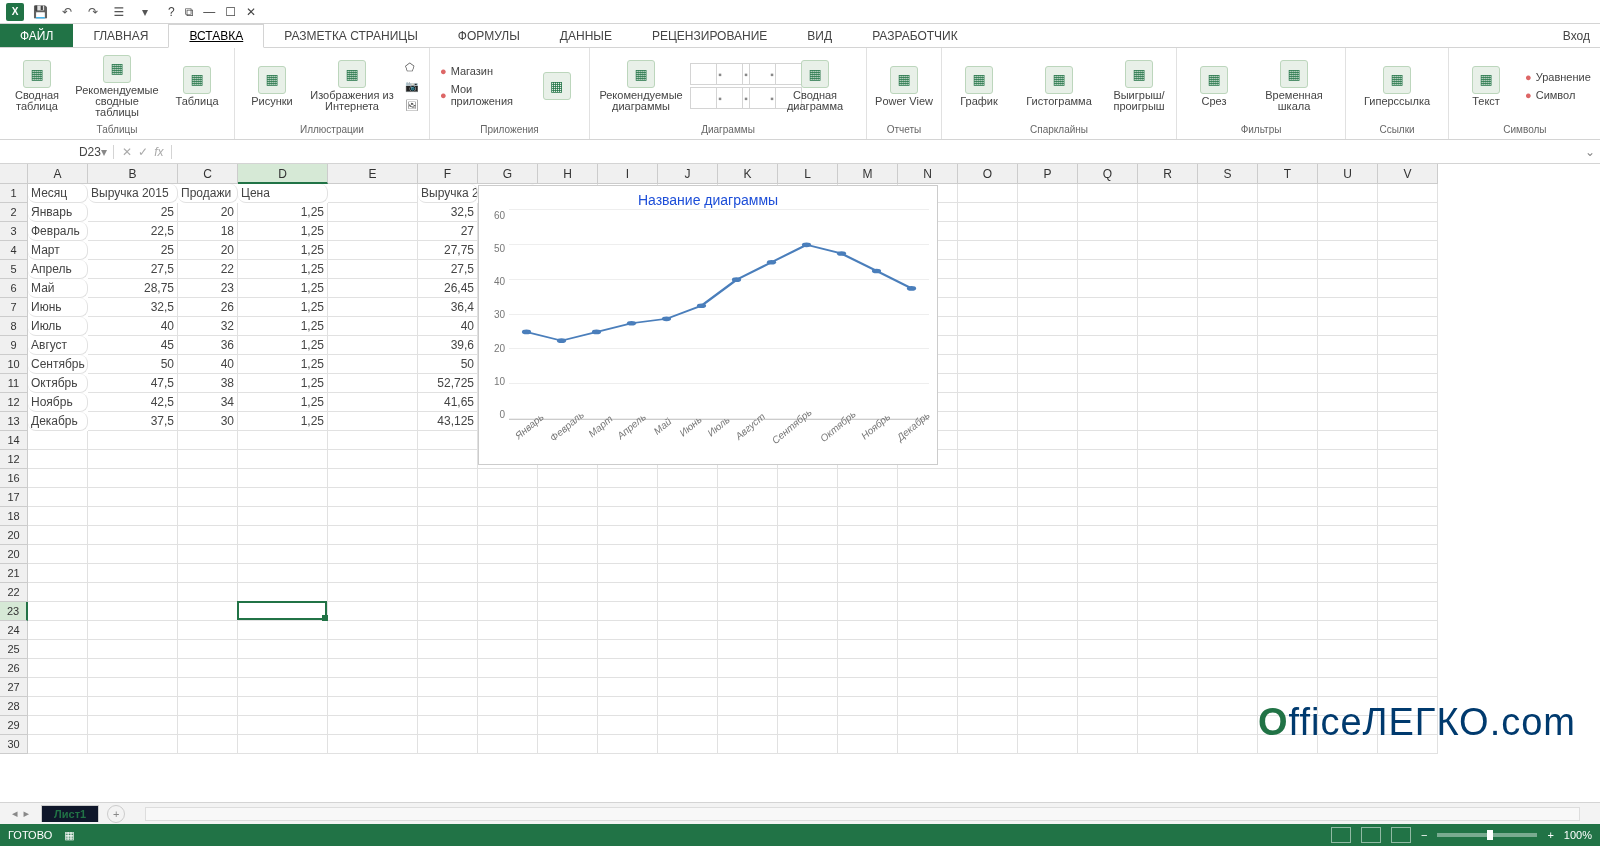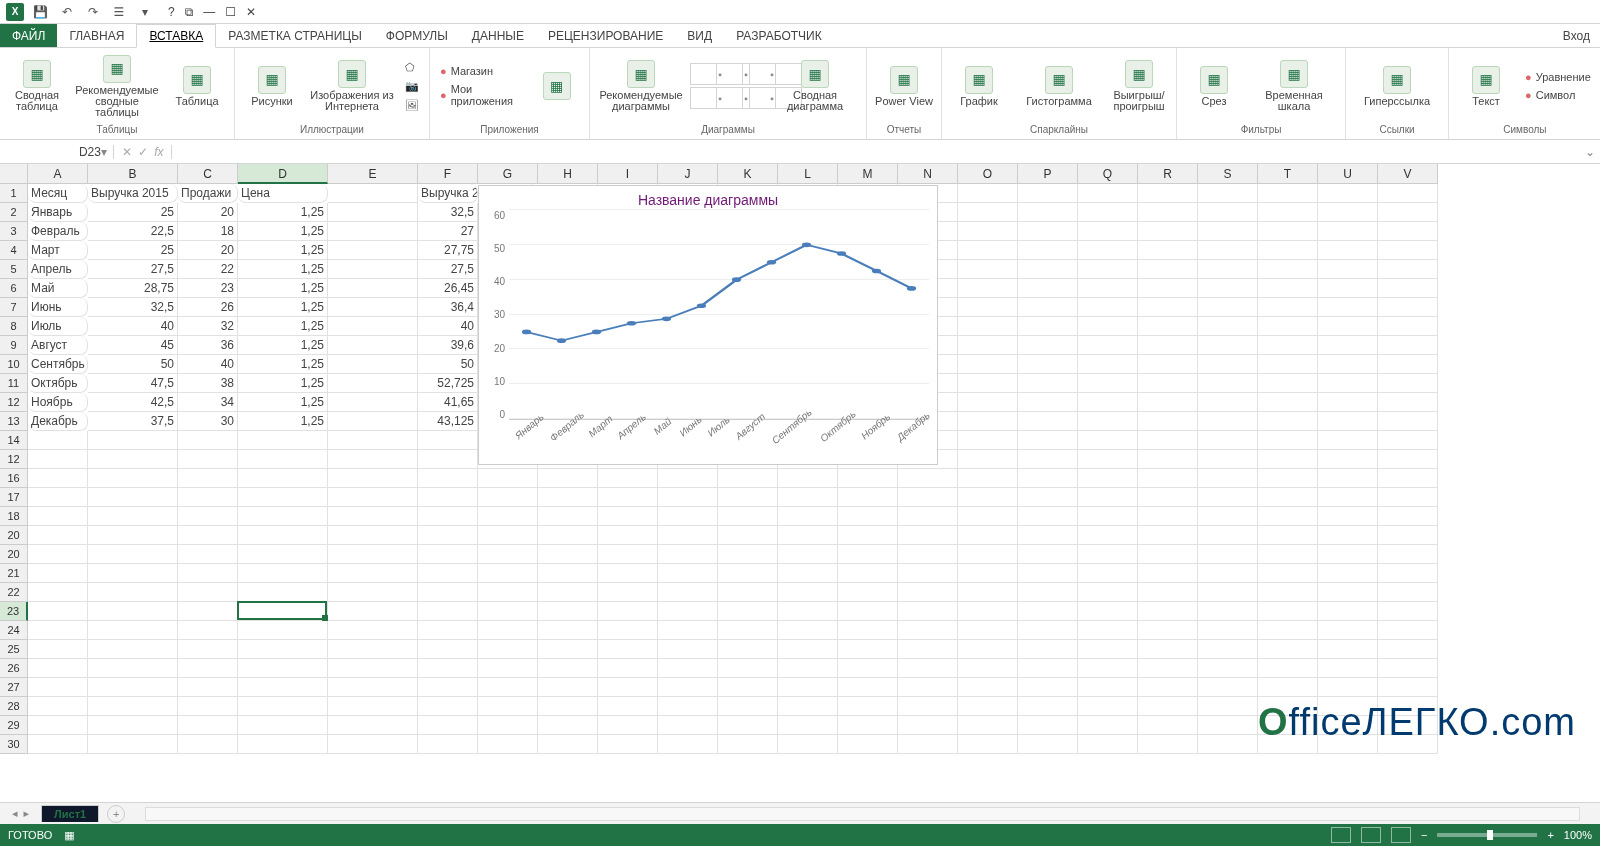--- a/index.html
+++ b/index.html
@@ -8,21 +8,21 @@
 
 .titlebar { height: 24px; background: #fff; display: flex; align-items: center; border-bottom: 1px solid #d4d4d4; }
 .qat { display: flex; align-items: center; gap: 8px; padding: 0 6px; }
 .qat .xl-icon { width: 18px; height: 18px; background: #217346; color: #fff; display: flex; align-items: center; justify-content: center; font-size: 10px; font-weight: bold; border-radius: 2px; }
 .qat-btn { width: 18px; height: 18px; display: flex; align-items: center; justify-content: center; color: #555; cursor: pointer; }
 .title-center { flex: 1; text-align: center; font-size: 12px; color: #444; }
 .window-controls { display: flex; gap: 10px; padding: 0 8px; align-items: center; }
 
 
 .tabs { height: 24px; display: flex; align-items: stretch; background: #fff; border-bottom: 1px solid #d4d4d4; }
-.tab { padding: 0 12px; font-size: 12px; display: flex; align-items: center; text-transform: uppercase; color: #444; cursor: pointer; }
+.tab { padding: 0 20px; font-size: 12px; display: flex; align-items: center; text-transform: uppercase; color: #444; cursor: pointer; }
 .tab.file { background: #217346; color: #fff; }
 .tab.active { border: 1px solid #d4d4d4; border-bottom: 1px solid #fff; color: #000000; margin-bottom: -1px; background: #fff; text-decoration: underline; }
 .tab-right { margin-left: auto; padding: 0 10px; font-size: 12px; display: flex; align-items: center; }
 
 
 .ribbon { height: 92px; display: flex; border-bottom: 1px solid #d4d4d4; background: #fff; }
 .ribbon-group { display: flex; flex-direction: column; border-right: 1px solid #e1e1e1; padding: 2px 6px; }
 .ribbon-group-body { flex: 1; display: flex; align-items: center; gap: 4px; }
 .ribbon-group-label { text-align: center; font-size: 10px; color: #666; padding: 2px 0; }
 .r-btn-lg { display: flex; flex-direction: column; align-items: center; justify-content: center; width: 62px; height: 70px; cursor: pointer; text-align: center; font-size: 11px; line-height: 11px; gap: 2px; }
@@ -54,21 +54,21 @@
 .row { display: flex; height: 19px; }
 .cell { width: 60px; border-right: 1px solid #e1e1e1; border-bottom: 1px solid #e1e1e1; font-size: 12px; line-height: 19px; padding: 0 3px; overflow: hidden; white-space: nowrap; cursor: cell; }
 .cell.wide { width: 90px; }
 .cell.txt { text-align: left; border-radius: 8px; }
 .cell.num { text-align: right; }
 .active-cell { position: absolute; border: 2px solid #217346; pointer-events: none; }
 .active-cell::after { content: ""; position: absolute; right: -3px; bottom: -3px; width: 6px; height: 6px; background: #217346; }
 
 
 .chart { position: absolute; background: #fff; border: 1px solid #ccc; }
-.chart-title { text-align: center; font-size: 14px; color: #701a75; padding: 6px 0 2px; }
+.chart-title { text-align: center; font-size: 14px; color: #1d4ed8; padding: 6px 0 2px; }
 .y-axis { position: absolute; left: 4px; top: 24px; bottom: 44px; width: 22px; display: flex; flex-direction: column-reverse; justify-content: space-between; font-size: 10px; color: #777; text-align: right; }
 .plot { position: absolute; left: 30px; right: 8px; top: 24px; bottom: 44px; border-bottom: 1px solid #ccc; }
 .gridline { position: absolute; left: 0; right: 0; border-top: 1px solid #eee; }
 .x-axis { position: absolute; left: 30px; right: 8px; bottom: 0; height: 42px; display: flex; font-size: 10px; color: #777; }
 .x-tick { flex: 1; text-align: center; transform: rotate(-40deg); transform-origin: top center; white-space: nowrap; font-style: italic; }
 svg.line { position: absolute; left: 0; top: 0; width: 100%; height: 100%; overflow: visible; }
 
 
 .watermark { position: absolute; right: 24px; bottom: 58px; font-size: 38px; font-weight: 300; color: #003a6e; pointer-events: none; letter-spacing: 1px; }
 .watermark .o { color: #217346; font-weight: bold; }

